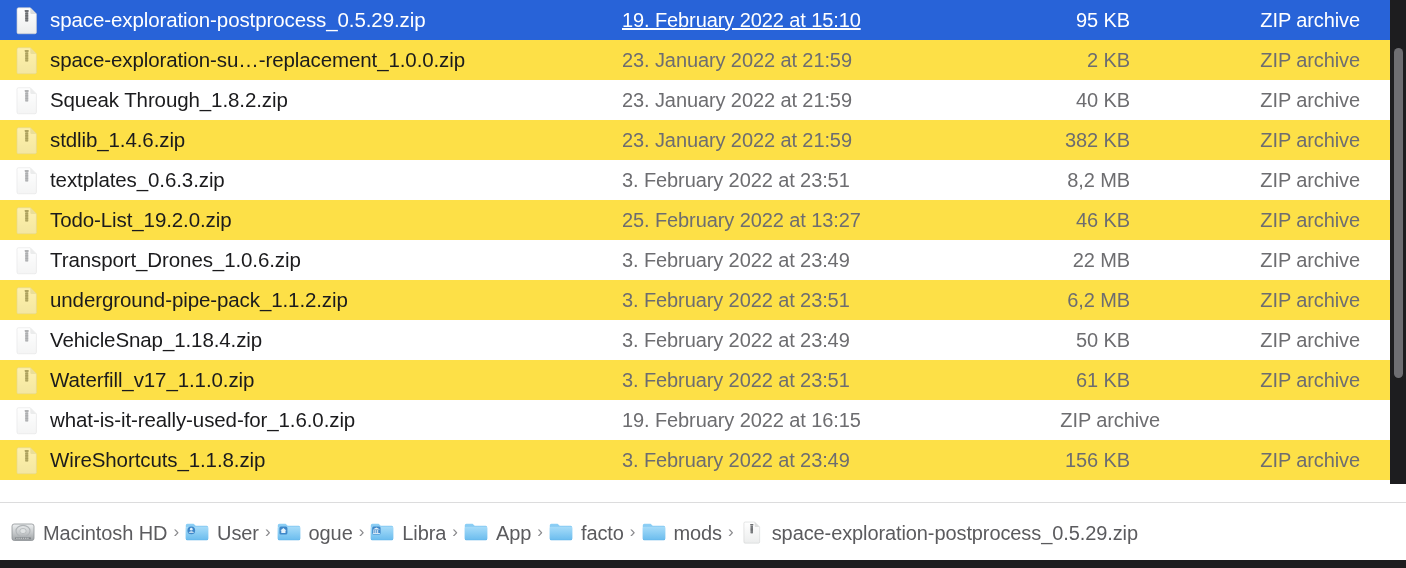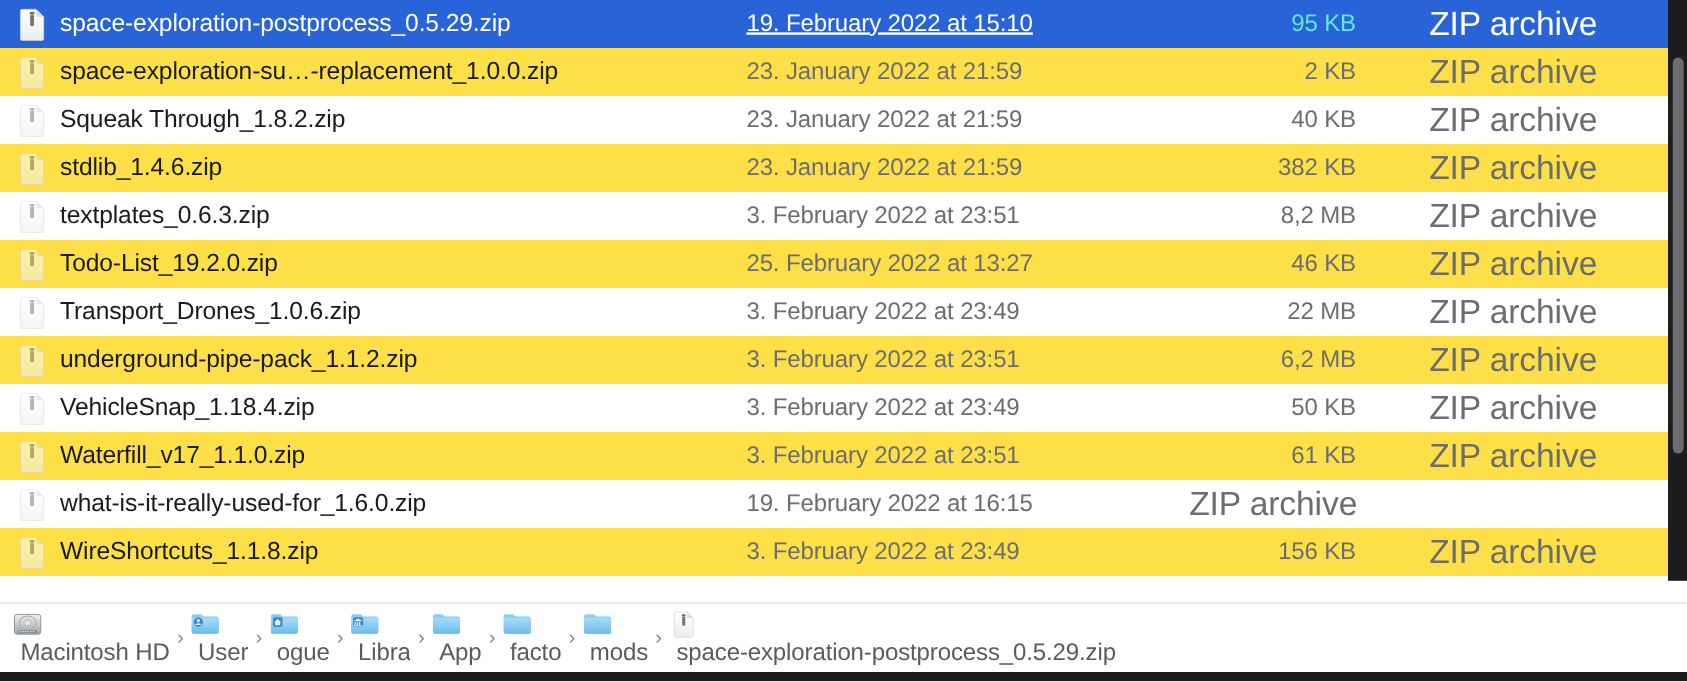--- a/index.html
+++ b/index.html
@@ -85,26 +85,26 @@
 
   .cell-size {
     flex: 0 0 200px;
     text-align: right;
     font-size: 20px;
     color: #6d6d70;
     white-space: nowrap;
     letter-spacing: -0.1px;
     padding-right: 10px;
   }
-  .row.selected .cell-size { color: #5eead4; }
+  .row.selected .cell-size { color: #ffffff; }
 
   .cell-kind {
     flex: 0 0 220px;
-    text-align: center;
-    font-size: 28px;
+    text-align: right;
+    font-size: 20px;
     color: #6d6d70;
     white-space: nowrap;
     letter-spacing: -0.1px;
     padding-left: 22px;
   }
   .row.selected .cell-kind { color: #ffffff; }
 
   
   #scroll-track {
     position: absolute;
@@ -134,24 +134,23 @@
     background: #ffffff;
     border-top: 1px solid #dcdcdd;
     display: flex;
     align-items: center;
     padding-left: 10px;
     overflow: hidden;
   }
 
   .crumb {
     display: flex;
-    align-items: flex-start;
+    align-items: flex-end;
     flex-shrink: 0;
     overflow: hidden;
-    flex-direction: column;
   }
   .crumb-label {
     font-size: 20px;
     color: #5b5b5e;
     letter-spacing: -0.1px;
     white-space: nowrap;
     padding-left: 7px;
     overflow: hidden;
   }
   .crumb-label.w-hd   { max-width: 200px; }

